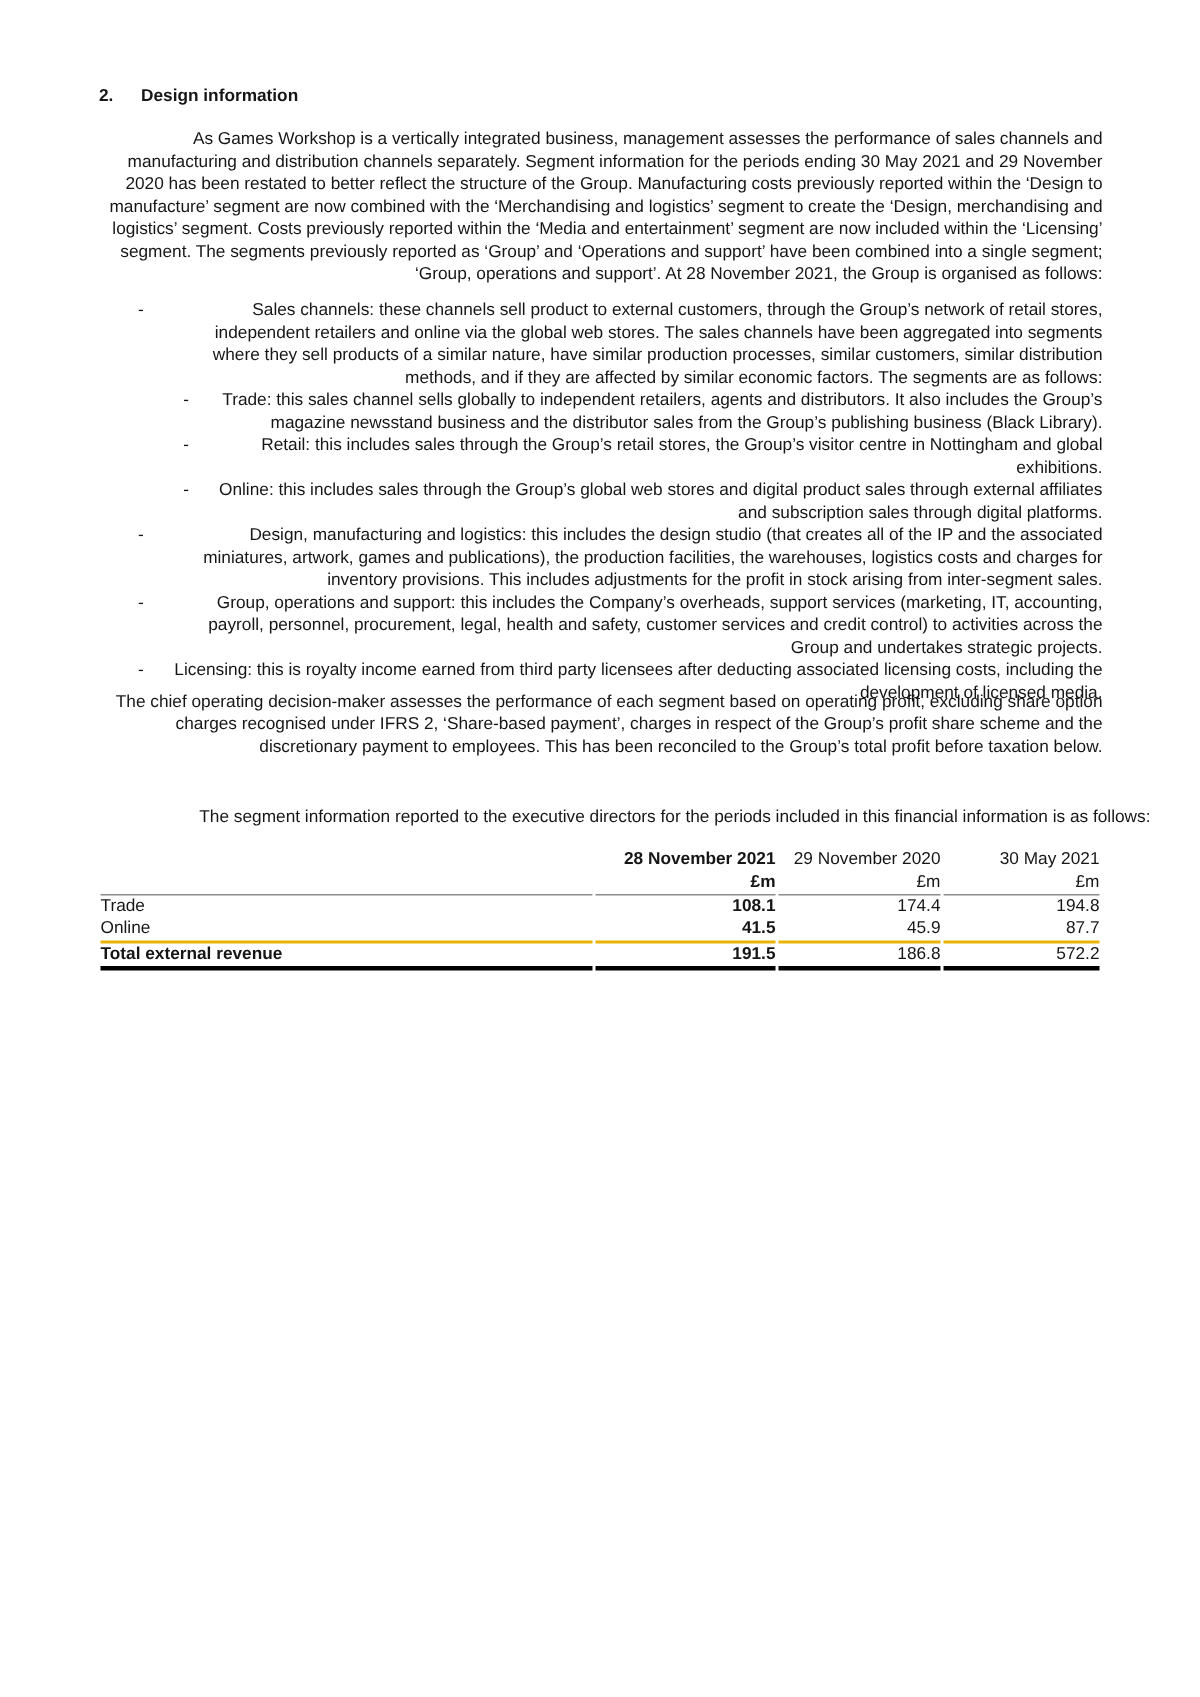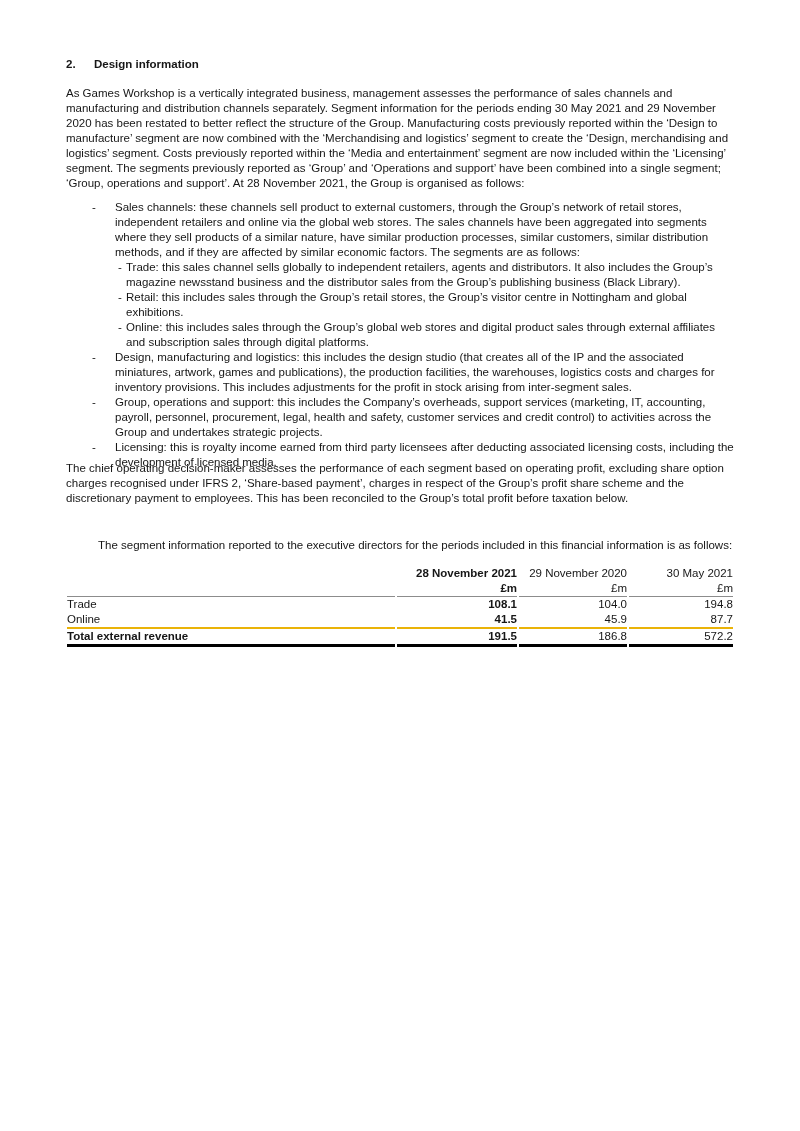--- a/index.html
+++ b/index.html
@@ -4,28 +4,28 @@
 <style>
   * { margin:0; padding:0; box-sizing:border-box; }
   html,body { background:#ffffff; }
   .page {
     position:relative; width:800px; height:1131px; background:#ffffff;
     font-family:"Liberation Sans", sans-serif;
     font-size:11.5px; line-height:15px; color:#161616;
   }
   .title-row { position:absolute; top:57px; left:66px; width:669px; display:flex; font-weight:bold; }
   .title-num { width:28px; }
-  .para { position:absolute; left:66px; width:669px; text-align:left; }
+  .para { position:absolute; left:66px; width:669px; text-align:right; }
   .p1 { top:86px; }
   .p2 { top:461px; }
   .p3 { top:538px;margin-left:32px; }
   .bullets { position:absolute; top:200px; left:66px; width:669px; }
   .b1 { display:flex; }
   .b1 > .dash { width:23px; margin-left:26px; flex:none; }
-  .b1 > .btext { flex:1; }
+  .b1 > .btext { flex:1;text-align:right; }
   .b2 { display:flex; margin-left:3px; }
   .b2 > .dash { width:8px; flex:none; }
   .b2 > .btext { flex:1; }
   table.seg {
     position:absolute; top:566px; left:65px; width:670px;
     border-collapse:separate; border-spacing:2px 0; table-layout:fixed;
   }
   table.seg td { padding:0; height:15px; line-height:15px; vertical-align:bottom;
     overflow:visible; white-space:nowrap; }
   col.c-label { width:328px; } col.c-v1 { width:120px; } col.c-v2 { width:108px; } col.c-v3 { width:104px; }
@@ -99,21 +99,21 @@
     </tr>
     <tr class="hdr-last">
       <td></td>
       <td class="num b">£m</td>
       <td class="num">£m</td>
       <td class="num">£m</td>
     </tr>
     <tr>
       <td>Trade</td>
       <td class="num b">108.1</td>
-      <td class="num">104.0</td>
+      <td class="num">174.4</td>
       <td class="num">194.8</td>
     </tr>
     <tr class="last-data">
       <td>Online</td>
       <td class="num b">41.5</td>
       <td class="num">45.9</td>
       <td class="num">87.7</td>
     </tr>
     <tr class="total">
       <td class="b">Total external revenue</td>

